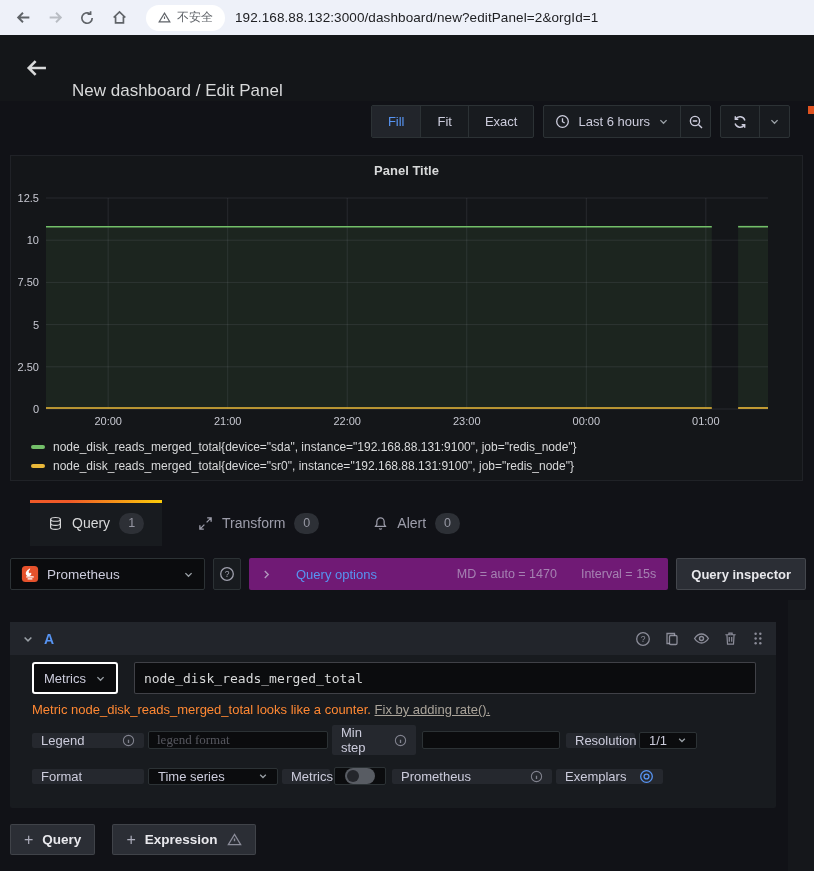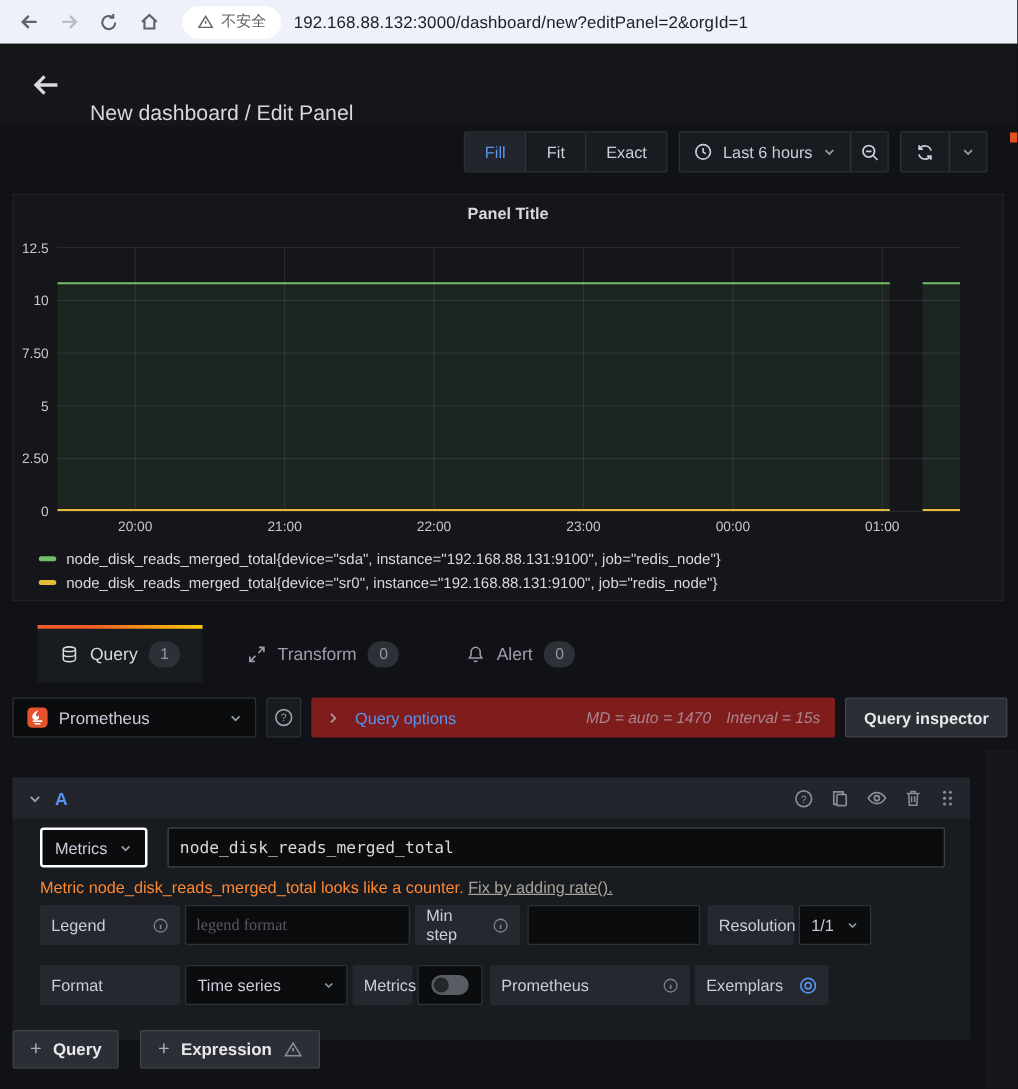--- a/index.html
+++ b/index.html
@@ -58,26 +58,26 @@
     padding:0 9px; font-size:12.5px; color:rgba(204,204,220,0.65); font-weight:400;}
   .tab .ticon{ color:inherit; }
 
   
   .ds-row{ position:absolute; top:558px; left:10px; width:796px; height:32px; display:flex; gap:8px;}
   .ds-select{ width:195px; background:#0b0c0e; border:1px solid #2c3235; border-radius:2px;
     display:flex; align-items:center; gap:8px; padding:0 10px; cursor:pointer;}
   .ds-select .ds-name{ flex:1; font-size:13.5px; color:#ccccdc;}
   .help-btn{ width:28px; background:#181b1f; border:1px solid #2c3235; border-radius:2px;
     display:flex; align-items:center; justify-content:center; color:rgba(204,204,220,0.75); cursor:pointer;}
-  .qo-bar{ flex:1; background:#7f1d1d; border-radius:2px; display:flex; align-items:center;
-    padding:0 12px; gap:12px;}
+  .qo-bar{ flex:1; background:#701a75; border-radius:2px; display:flex; align-items:center;
+    padding:0 12px; gap:24px;}
   .qo-chevron{ color:rgba(204,204,220,0.7); }
   .qo-label{ color:#5794f2; font-weight:500; cursor:pointer;}
   .qo-spacer{ flex:1; }
-  .qo-meta{ color:rgba(204,204,220,0.58); font-size:12.5px;font-style:italic; }
+  .qo-meta{ color:rgba(204,204,220,0.58); font-size:12.5px; }
   .qi-btn{ background:#2b2e35; border:1px solid rgba(255,255,255,0.12); border-radius:2px;
     padding:0 14px; display:flex; align-items:center; font-weight:700; font-size:13px; color:#e8e8ec; cursor:pointer;}
 
   
   .query-card{ position:absolute; left:10px; top:622px; width:766px; background:#181b1f; border-radius:2px;}
   .qc-header{ height:33px; background:#22252b; display:flex; align-items:center; padding:0 12px; gap:10px;}
   .qc-ref{ color:#5794f2; font-weight:700; font-size:14px;}
   .qc-spacer{ flex:1; }
   .qc-icons{ display:flex; gap:13px; align-items:center; color:rgba(204,204,220,0.62);}
   .qc-icons > span{ cursor:pointer; display:flex; }
@@ -85,21 +85,21 @@
 
   .metric-row{ display:flex; height:32px; gap:16px; }
   .metrics-btn{ border:2px solid #ffffff; border-radius:3px; background:#0b0c0e;
     display:flex; align-items:center; gap:9px; padding:0 10px; font-weight:500; cursor:pointer;}
   .metric-input{ flex:1; background:#0b0c0e; border:1px solid rgba(204,204,220,0.28); border-radius:2px;
     color:#d8d9da; font-family:"DejaVu Sans Mono", monospace; font-size:13px; padding:0 9px; outline:none;}
 
   .warning-row{ margin:8px 0 7px; font-size:13px; font-weight:500; color:#ff8833;}
   .warning-row a{ color:#aaa49a; text-decoration:underline; font-weight:400; cursor:pointer;}
 
-  .opt-row{ display:flex; gap:4px; height:32px; margin-bottom:16px;}
+  .opt-row{ display:flex; gap:4px; height:32px; margin-bottom:4px;align-items:center;}
   .chip{ background:#25282e; border-radius:2px; display:flex; align-items:center;
     justify-content:space-between; padding:0 9px; font-weight:500; color:#ccccdc; gap:8px;}
   .chip .info-ic{ color:rgba(204,204,220,0.55); display:flex; cursor:pointer;}
   .tinput{ background:#0b0c0e; border:1px solid #2c3235; border-radius:2px; color:#ccccdc;
     padding:0 8px; font-size:13px; font-family:Liberation Serif, serif; outline:none;}
   .tinput::placeholder{ color:rgba(204,204,220,0.38); }
   .select{ background:#0b0c0e; border:1px solid #2c3235; border-radius:2px; display:flex;
     align-items:center; justify-content:space-between; padding:0 9px; cursor:pointer; gap:8px;}
   .toggle-box{ width:52px; background:#0b0c0e; border:1px solid #2c3235; border-radius:2px;
     display:flex; align-items:center; justify-content:center; cursor:pointer;}

